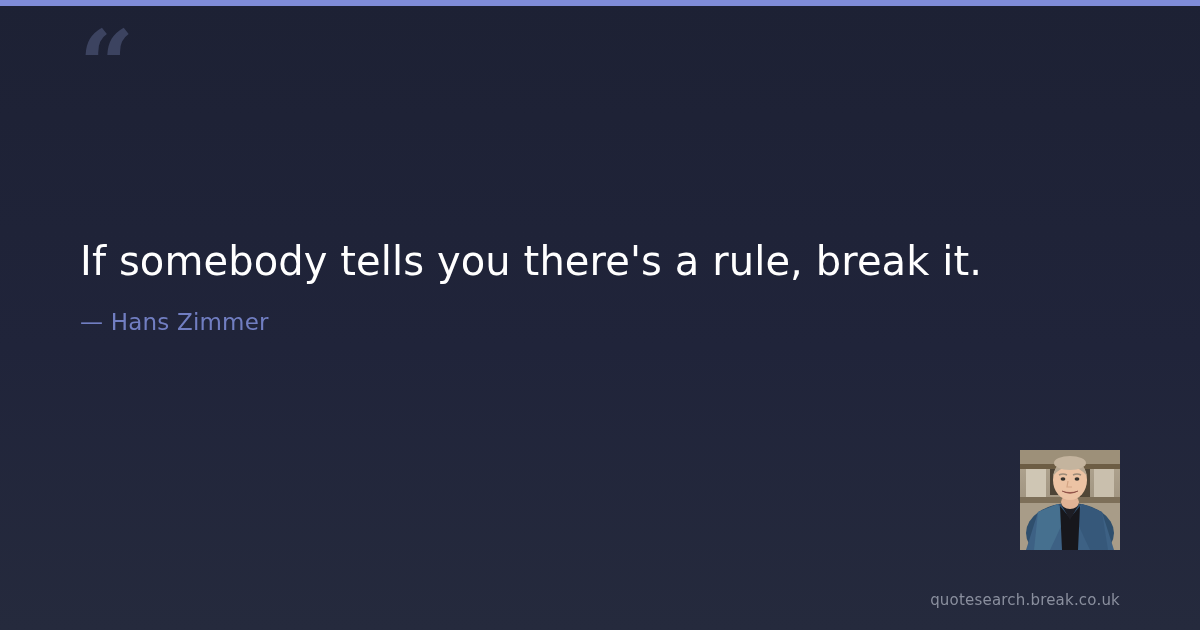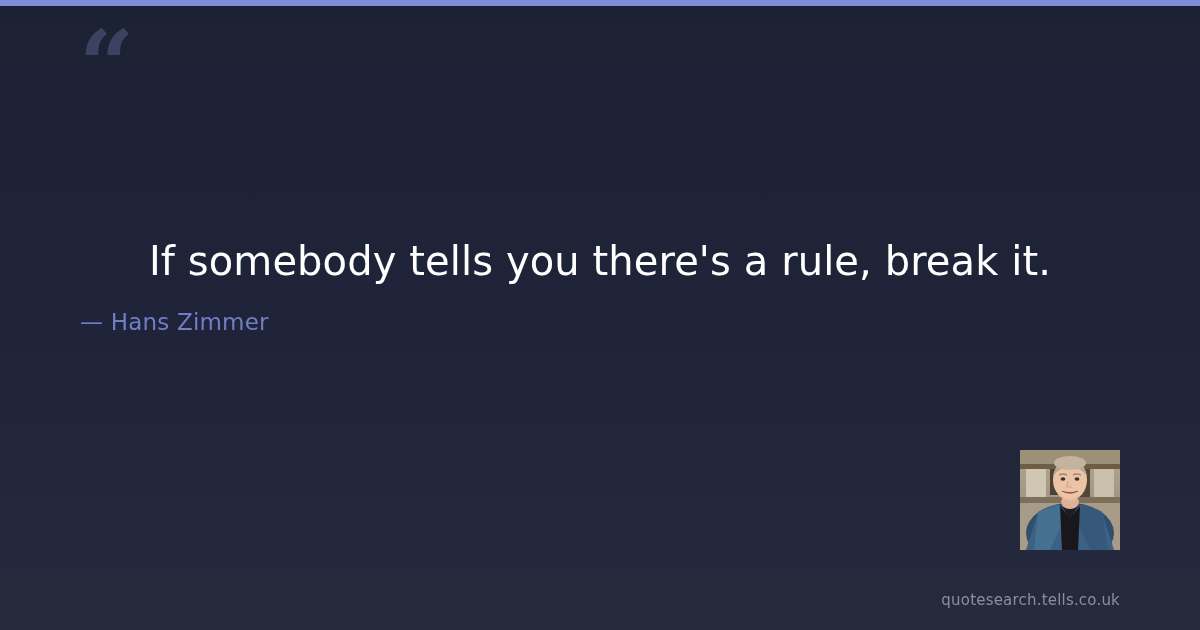--- a/index.html
+++ b/index.html
@@ -53,21 +53,20 @@
   }
 
   .quote-text {
     margin: 0;
     font-family: "DejaVu Sans", "Liberation Sans", sans-serif;
     font-size: 40px;
     font-weight: 400;
     line-height: 1.28;
     color: #ffffff;
     letter-spacing: 0.1px;
-    text-align: center;
   }
 
   .quote-attribution {
     margin: 22px 0 0 0;
     font-family: "DejaVu Sans", "Liberation Sans", sans-serif;
     font-size: 23px;
     font-weight: 400;
     color: #717ec2;
     letter-spacing: 0.2px;
   }
@@ -156,15 +155,15 @@
         <ellipse cx="57" cy="29" rx="2.4" ry="1.7" fill="#37332e"></ellipse>
         <path d="M39 25 Q43 23 47 25" stroke="#9b8a78" stroke-width="1.4" fill="none"></path>
         <path d="M53 25 Q57 23 61 25" stroke="#9b8a78" stroke-width="1.4" fill="none"></path>
         <path d="M48 31 L47 37 L52 37" stroke="#d4a585" stroke-width="1.2" fill="none"></path>
         <path d="M42 41 Q50 46 58 41 Q50 43 42 41 Z" fill="#a8665a"></path>
         <path d="M42 41 Q50 45 58 41" stroke="#8e5348" stroke-width="1" fill="none"></path>
       </g>
     </svg>
   </div>
 
-  <div class="site-watermark">quotesearch.tells.co.uk</div>
+  <div class="site-watermark">quotesearch.break.co.uk</div>
 
 </div>
 
 </body></html>

